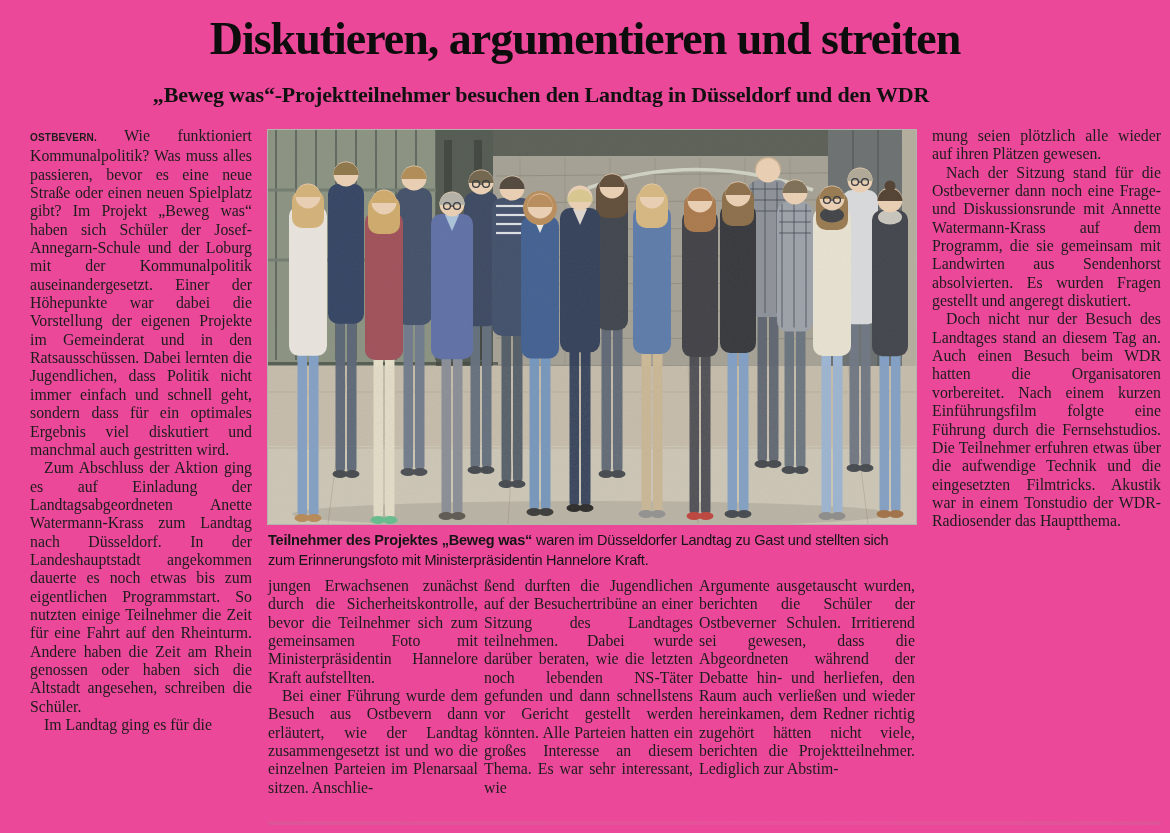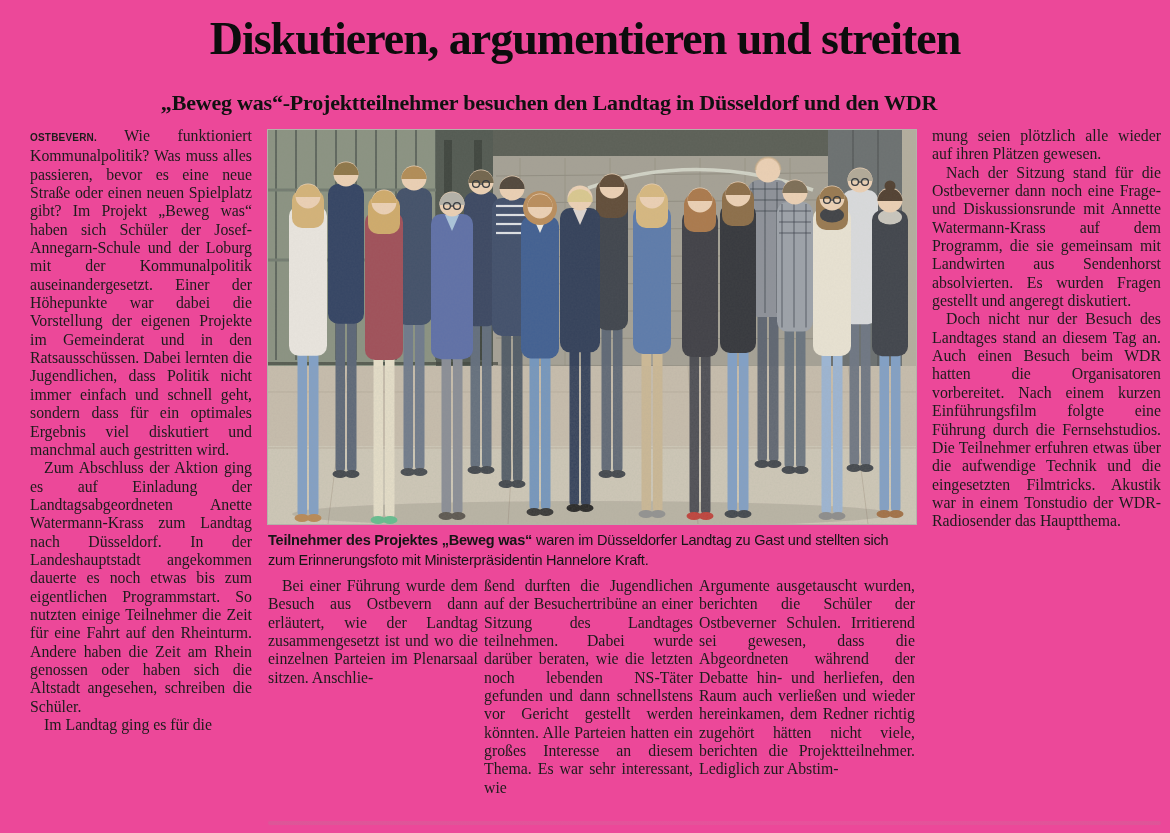--- a/index.html
+++ b/index.html
@@ -7,21 +7,21 @@
     position:relative; width:1170px; height:833px;
     background:#ec4899; overflow:hidden;
     font-family:"Liberation Serif", serif; color:#1b1b1b;
   }
   .headline {
     position:absolute; left:0; top:14px; width:1170px; margin:0;
     text-align:center; font-family:"Liberation Serif", serif;
     font-weight:700; font-size:46px; line-height:1.1; letter-spacing:-1px; color:#0d0d0d;
   }
   .subheadline {
-    position:absolute; left:0; top:82px; width:1082px; margin:8px;
+    position:absolute; left:0; top:82px; width:1082px; margin:0;
     text-align:center; font-family:"Liberation Serif", serif;
     font-weight:700; font-size:22px; letter-spacing:-0.2px; color:#111;
   }
   .col {
     position:absolute; font-size:15.8px; line-height:18.35px;
     text-align:justify; color:#1c1c1c;
   }
   .col p { margin:0; }
   .col p.indent { text-indent:14px; }
   .lead {
@@ -351,20 +351,21 @@
         <rect x="0" y="0" width="648" height="236" filter="url(#grain)" opacity="0.12"></rect>
         <rect x="0" y="236" width="648" height="158" filter="url(#grain)" opacity="0.30"></rect>
         <rect x="0" y="0" width="648" height="394" fill="#d8cfc0" opacity="0.05"></rect>
       </g>
     </svg>
   </div>
 
   <p class="caption"><b>Teilnehmer des Projektes „Beweg was“</b> <span>waren im Düsseldorfer Landtag zu Gast und stellten sich zum Erinnerungsfoto mit Ministerpräsidentin Hannelore Kraft.</span></p>
 
   <div class="col" id="col-mid1">
+    <p class="body-p">jungen Erwachsenen zunächst durch die Sicherheitskontrolle, bevor die Teilnehmer sich zum gemeinsamen Foto mit Ministerpräsidentin Hannelore Kraft aufstellten.</p>
     <p class="body-p indent">Bei einer Führung wurde dem Besuch aus Ostbevern dann erläutert, wie der Landtag zusammengesetzt ist und wo die einzelnen Parteien im Plenarsaal sitzen. Anschlie-</p>
   </div>
   <div class="col" id="col-mid3">
     <p class="body-p">Argumente ausgetauscht wurden, berichten die Schüler der Ostbeverner Schulen. Irritierend sei gewesen, dass die Abgeordneten während der Debatte hin- und herliefen, den Raum auch verließen und wieder hereinkamen, dem Redner richtig zugehört hätten nicht viele, berichten die Projektteilnehmer. Lediglich zur Abstim-</p>
   </div>
   <div class="col" id="col-mid2">
     <p class="body-p">ßend durften die Jugendlichen auf der Besuchertribüne an einer Sitzung des Landtages teilnehmen. Dabei wurde darüber beraten, wie die letzten noch lebenden NS-Täter gefunden und dann schnellstens vor Gericht gestellt werden könnten. Alle Parteien hatten ein großes Interesse an diesem Thema. Es war sehr interessant, wie</p>
   </div>
 
   <div class="col" id="col-right">

